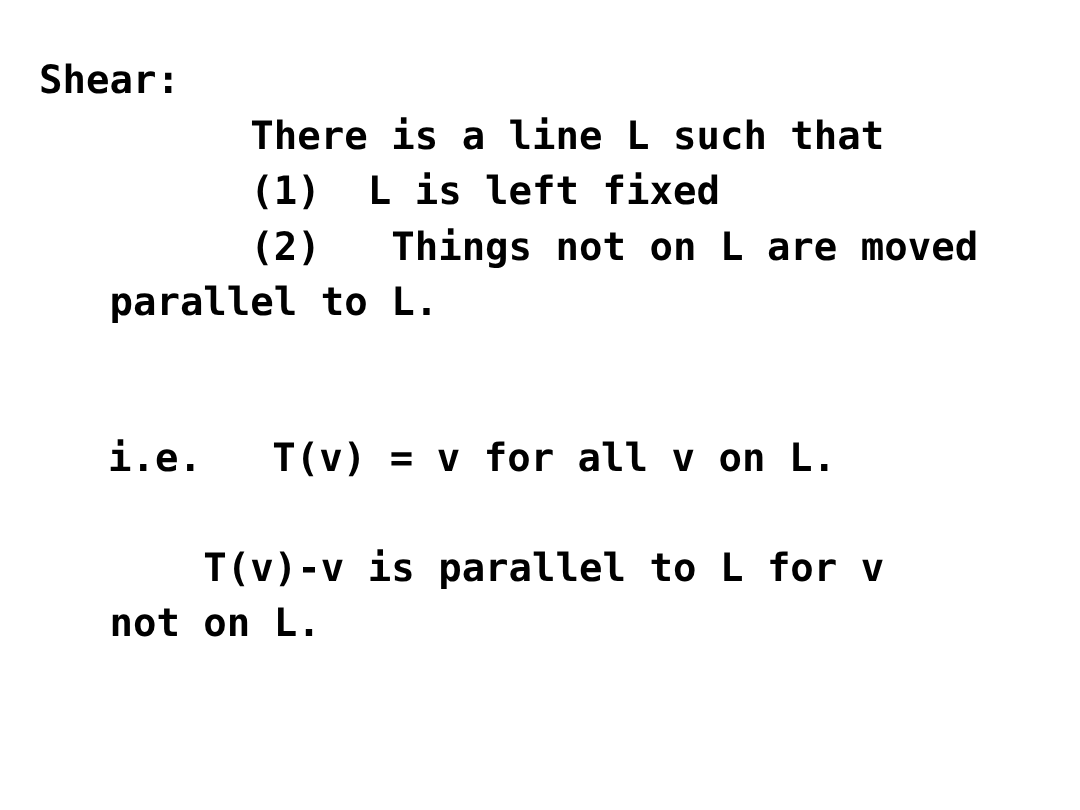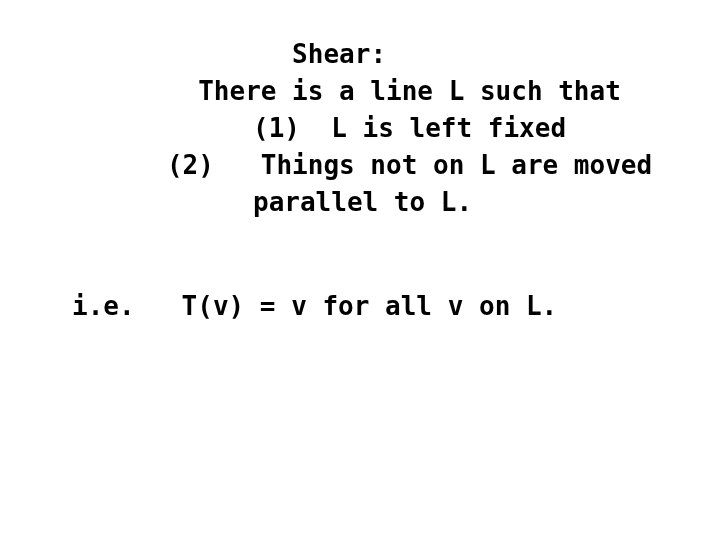--- a/index.html
+++ b/index.html
@@ -12,21 +12,20 @@
     width: 720px;
     height: 540px;
     overflow: hidden;
     font-family: "DejaVu Sans Mono", "Liberation Mono", monospace;
   }
   .slide {
     position: relative;
     width: 720px;
     height: 540px;
     background: #ffffff;
-    text-align: center;
   }
   .textblock {
     position: absolute;
     white-space: pre;
     color: #000000;
     font-family: "DejaVu Sans Mono", "Liberation Mono", monospace;
     font-size: 26px;
     font-weight: 700;
     line-height: 37px;
     letter-spacing: 0px;
@@ -55,14 +54,16 @@
 <div class="slide">
 
   <div class="textblock" id="def-block">Shear:
          There is a line L such that
          (1)  L is left fixed
          (2)   Things not on L are moved
    parallel to L.</div>
 
   <div class="textblock" id="ie-block">i.e.   T(v) = v for all v on L.</div>
 
+  <div class="textblock" id="tail-block">       T(v)-v is parallel to L for v
+   not on L.</div>
 
 </div>
 
 </body></html>

